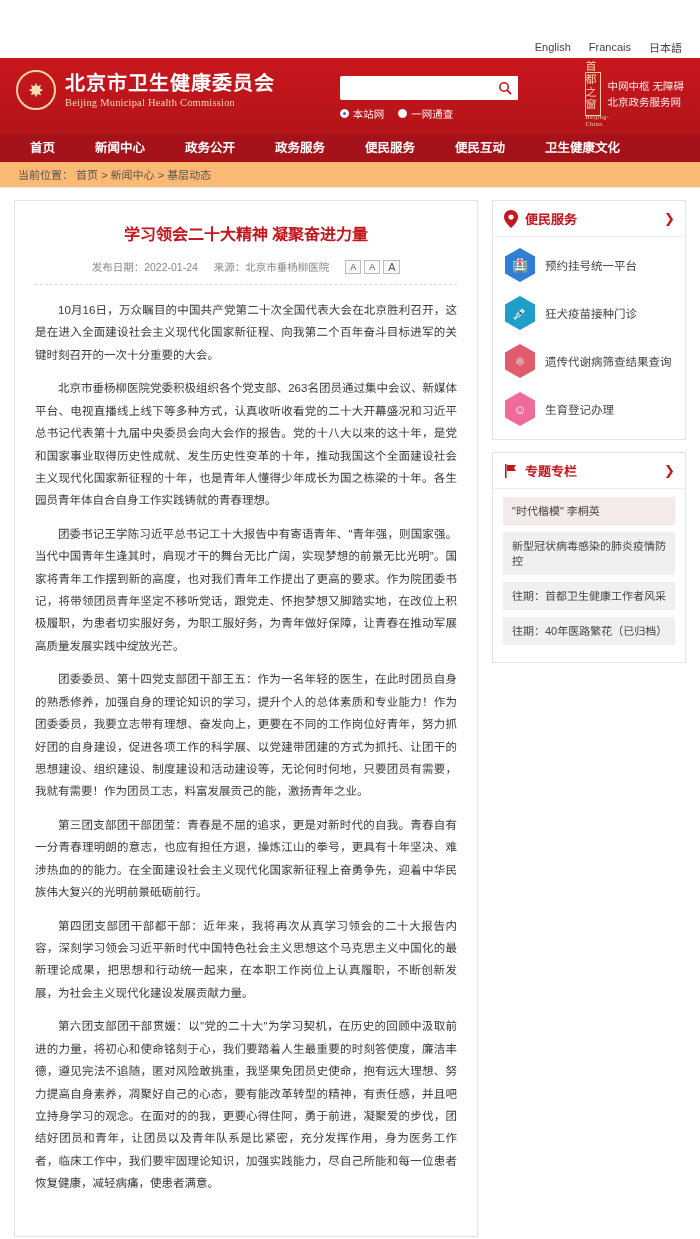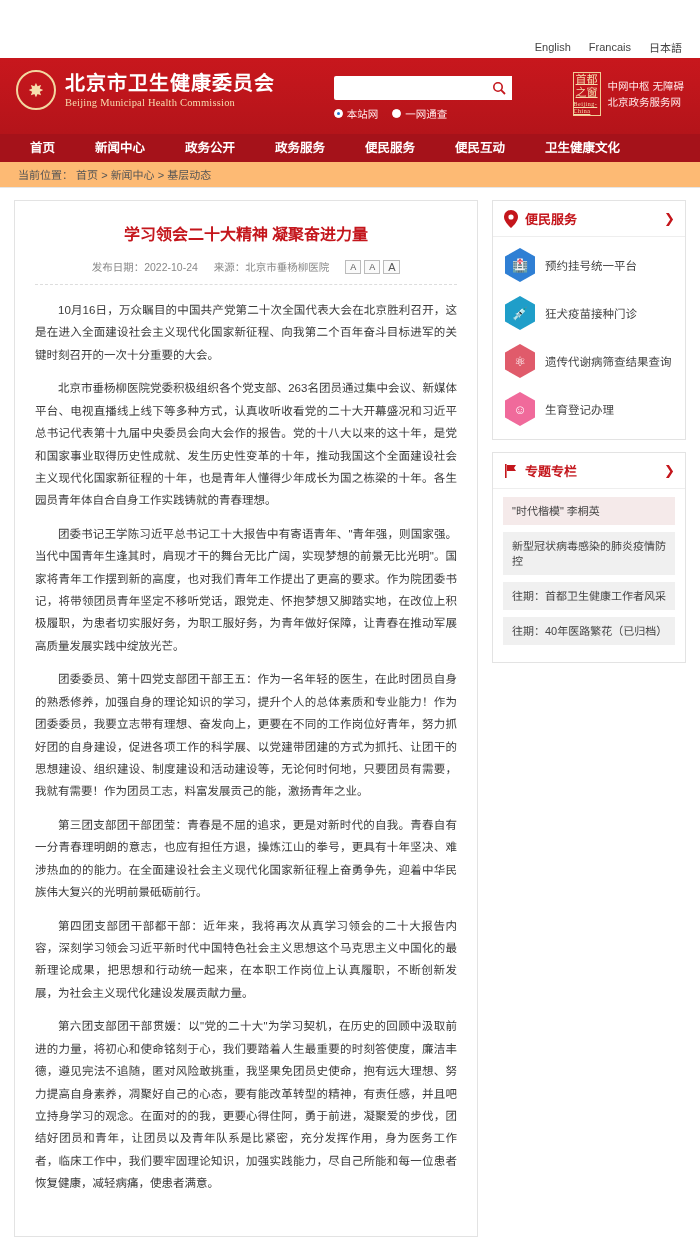--- a/index.html
+++ b/index.html
@@ -72,23 +72,23 @@
     width:9px;height:9px;border-radius:50%;background:#fff;border:1px solid #fff;display:inline-block;
     position:relative;
   }
   .radio-dot.on::after {
     content:""; position:absolute; left:2px; top:2px; width:3px;height:3px;border-radius:50%;
     background:#1f6fd0;
   }
 
   .gov-links { display:flex; align-items:center; gap:7px; padding-top:4px;}
   .gov-seal {
-    width:28px;height:44px;border:1px solid #f1cf96; color:#f6dfae;
-    display:flex;flex-direction:column;align-items:center;justify-content:center;
-    font-size:11px; line-height:1.15; font-family:"Liberation Serif",serif;text-decoration:underline;
+    width:16px;height:44px;border:1px solid #f1cf96; color:#f6dfae;
+    display:flex;flex-direction:column;align-items:flex-start;justify-content:center;
+    font-size:11px; line-height:1.15; font-family:"Liberation Serif",serif;
   }
   .gov-seal .s2 { font-size:6px; letter-spacing:.5px; margin-top:3px;}
   .gov-links-text { font-size:10.5px; color:#ffe7e8; line-height:1.55;}
 
   
   .nav {
     background:#a5121a;
     display:flex; align-items:center; height:28px;
     padding-left: 18px;
   }
@@ -237,21 +237,21 @@
     <span>&gt;</span>
     <a href="#">基层动态</a>
   </div>
 
   <div class="content">
 
     <div class="article">
       <div class="art-title">学习领会二十大精神 凝聚奋进力量</div>
       <div class="art-meta">
         <span>
-          <span>发布日期：</span><span>2022-10-24</span>
+          <span>发布日期：</span><span>2022-01-24</span>
         </span>
         <span>
           <span>来源：</span><span>北京市垂杨柳医院</span>
         </span>
         <span class="fontsize-group">
           <span class="fs-btn">A</span>
           <span class="fs-btn">A</span>
           <span class="fs-btn big">A</span>
         </span>
       </div>

